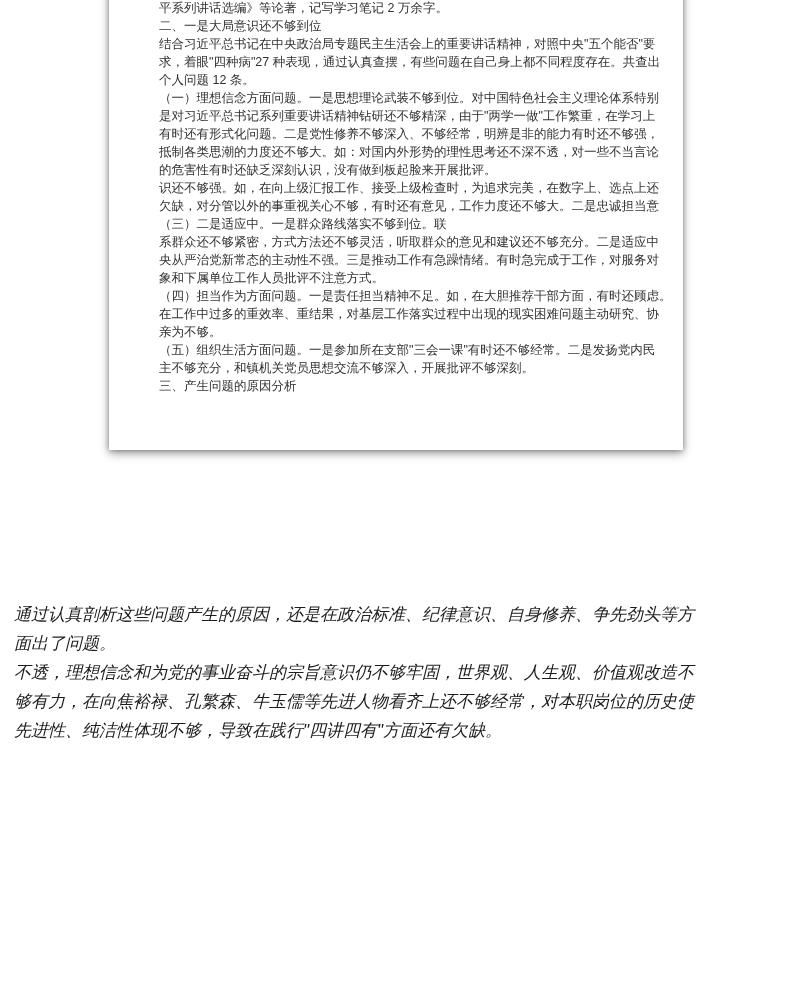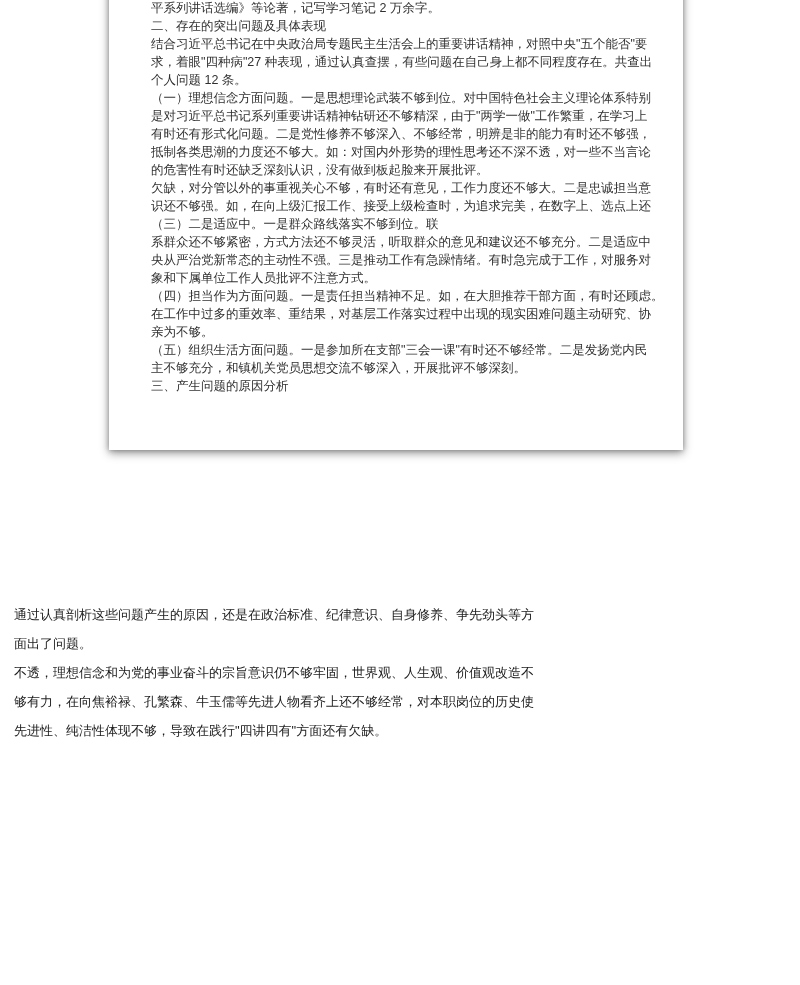--- a/index.html
+++ b/index.html
@@ -33,54 +33,56 @@
     left: 42px;
     top: 19px;
     width: 505px;
   }
   .scan-line {
     font-size: 12.5px;
     line-height: 18px;
     white-space: nowrap;
     color: var(--scan-text, #303030);
     letter-spacing: 0;
+    margin-left: 8px;
   }
   
   .body-lines {
     position: absolute;
     left: 14px;
     top: 600px;
     width: 780px;
   }
   .body-line {
-    font-size: 13px;
+    font-size: 17px;
     line-height: 29.1px;
     white-space: nowrap;
     color: var(--body-text, #1c1c1c);
     letter-spacing: 0;
+    font-style: italic;
   }
 </style>
 </head>
 <body>
 
 <div class="stage">
   <div class="scan-page">
     <div class="scan-lines" id="scanLines">
         <div class="scan-line">平系列讲话选编》等论著，记写学习笔记 2 万余字。</div>
-        <div class="scan-line">二、存在的突出问题及具体表现</div>
+        <div class="scan-line">二、一是大局意识还不够到位</div>
         <div class="scan-line">结合习近平总书记在中央政治局专题民主生活会上的重要讲话精神，对照中央"五个能否"要</div>
         <div class="scan-line">求，着眼"四种病"27 种表现，通过认真查摆，有些问题在自己身上都不同程度存在。共查出</div>
         <div class="scan-line">个人问题 12 条。</div>
         <div class="scan-line">（一）理想信念方面问题。一是思想理论武装不够到位。对中国特色社会主义理论体系特别</div>
         <div class="scan-line">是对习近平总书记系列重要讲话精神钻研还不够精深，由于"两学一做"工作繁重，在学习上</div>
         <div class="scan-line">有时还有形式化问题。二是党性修养不够深入、不够经常，明辨是非的能力有时还不够强，</div>
         <div class="scan-line">抵制各类思潮的力度还不够大。如：对国内外形势的理性思考还不深不透，对一些不当言论</div>
         <div class="scan-line">的危害性有时还缺乏深刻认识，没有做到板起脸来开展批评。</div>
+        <div class="scan-line">识还不够强。如，在向上级汇报工作、接受上级检查时，为追求完美，在数字上、选点上还</div>
         <div class="scan-line">欠缺，对分管以外的事重视关心不够，有时还有意见，工作力度还不够大。二是忠诚担当意</div>
-        <div class="scan-line">识还不够强。如，在向上级汇报工作、接受上级检查时，为追求完美，在数字上、选点上还</div>
         <div class="scan-line">（三）二是适应中。一是群众路线落实不够到位。联</div>
         <div class="scan-line">系群众还不够紧密，方式方法还不够灵活，听取群众的意见和建议还不够充分。二是适应中</div>
         <div class="scan-line">央从严治党新常态的主动性不强。三是推动工作有急躁情绪。有时急完成于工作，对服务对</div>
         <div class="scan-line">象和下属单位工作人员批评不注意方式。</div>
         <div class="scan-line">（四）担当作为方面问题。一是责任担当精神不足。如，在大胆推荐干部方面，有时还顾虑。</div>
         <div class="scan-line">在工作中过多的重效率、重结果，对基层工作落实过程中出现的现实困难问题主动研究、协</div>
         <div class="scan-line">亲为不够。</div>
         <div class="scan-line">（五）组织生活方面问题。一是参加所在支部"三会一课"有时还不够经常。二是发扬党内民</div>
         <div class="scan-line">主不够充分，和镇机关党员思想交流不够深入，开展批评不够深刻。</div>
         <div class="scan-line">三、产生问题的原因分析</div>

